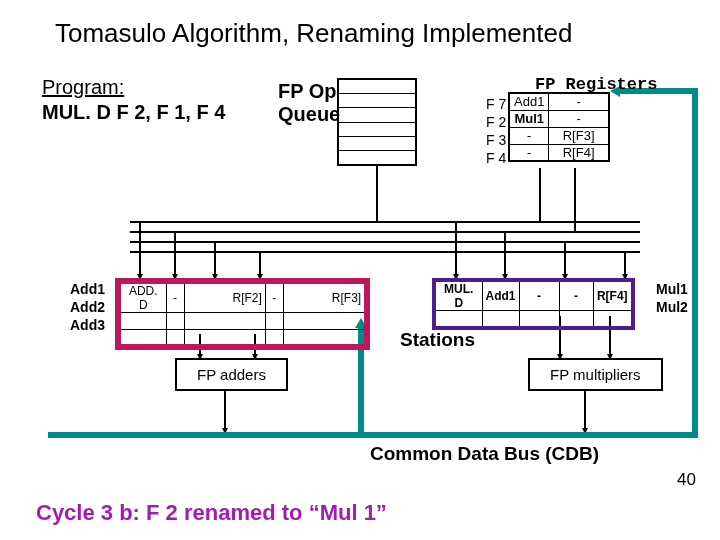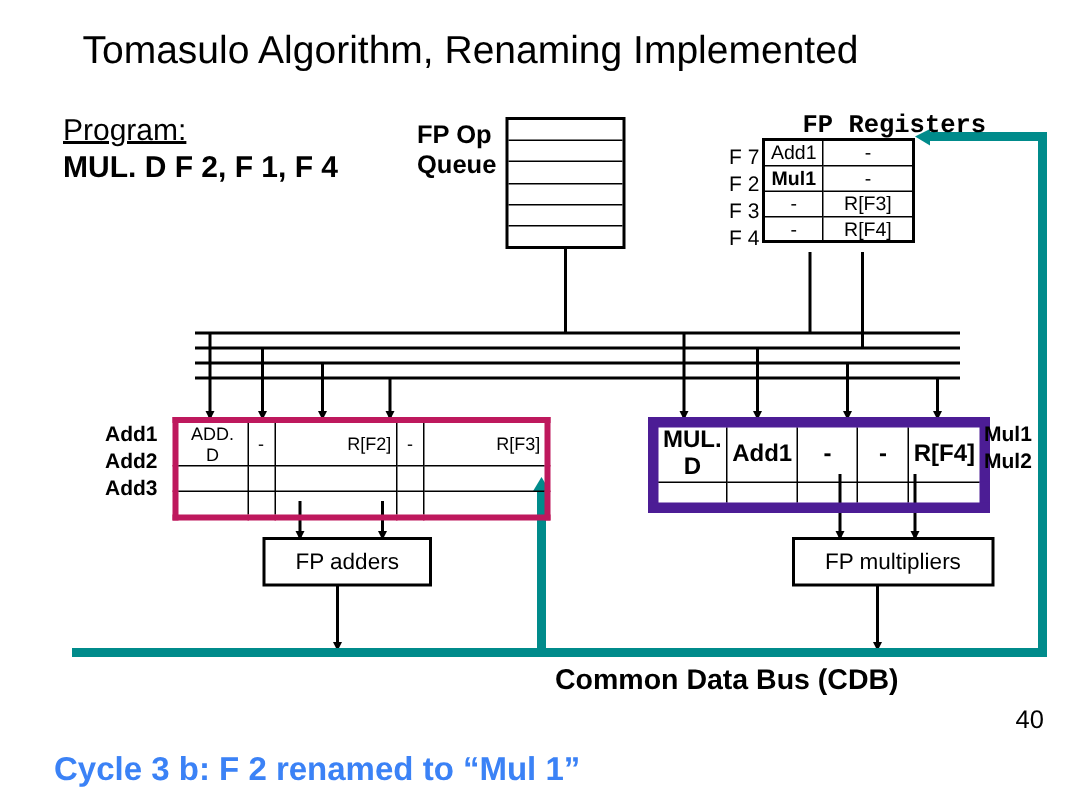--- a/index.html
+++ b/index.html
@@ -24,21 +24,21 @@
     left: 42px;
     font-size: 20px;
     line-height: 1.25;
   }
   .program .u { text-decoration: underline; }
   .program .bold { font-weight: bold; }
   .opqueue-label {
     position: absolute;
     top: 80px;
     left: 278px;
-    font-size: 17px;
+    font-size: 20px;
     font-weight: bold;
   }
   .opqueue {
     position: absolute;
     top: 78px;
     left: 337px;
     width: 80px;
     height: 88px;
     border: 2px solid #000;
     display: flex;
@@ -83,21 +83,21 @@
     top: 280px;
     left: 70px;
     font-size: 14px;
     font-weight: bold;
     line-height: 18px;
   }
   .rs-add {
     position: absolute;
     top: 278px;
     left: 115px;
-    border: 4px solid #be185d;
+    border: 6px solid #be185d;
     border-collapse: collapse;
     font-size: 12px;
   }
   .rs-add td {
     border: 1px solid #000;
     height: 17px;
     padding: 0 3px;
     text-align: center;
   }
   .rs-add .op { width: 48px; }
@@ -108,23 +108,23 @@
     top: 280px;
     left: 656px;
     font-size: 14px;
     font-weight: bold;
     line-height: 18px;
   }
   .rs-mul {
     position: absolute;
     top: 278px;
     left: 432px;
-    border: 7px solid #4c1d95;
+    border: 4px solid #4c1d95;
     border-collapse: collapse;
-    font-size: 16px;
+    font-size: 12px;
   }
   .rs-mul td {
     border: 1px solid #000;
     height: 17px;
     padding: 0 3px;
     text-align: center;
   }
   .rs-mul .op { width: 48px; }
   .rs-mul .q { width: 34px; }
   .rs-mul .v { width: 40px; }
@@ -150,21 +150,21 @@
     left: 370px;
     font-size: 19px;
     font-weight: bold;
   }
   .cycle {
     position: absolute;
     top: 500px;
     left: 36px;
     font-size: 22px;
     font-weight: bold;
-    color: #3b82f6;
+    color: #a21caf;
   }
   .pagenum {
     position: absolute;
     top: 470px;
     right: 24px;
     font-size: 17px;
   }
   svg.wires {
     position: absolute;
     top: 0; left: 0;
@@ -328,18 +328,19 @@
   </table>
 <div class="rs-mul-labels">
   <div>Mul1</div>
   <div>Mul2</div>
 </div>
 
 <div class="fu" style="top:358px;left:175px;">FP adders</div>
 <div class="fu" style="top:358px;left:528px;">FP multipliers</div>
 
 <div class="rs-label">
+  <div>Stations</div>
 </div>
 
 <div class="cdb-label">Common Data Bus (CDB)</div>
 
 <div class="cycle">Cycle 3 b: F 2 renamed to “Mul 1”</div>
 <div class="pagenum">40</div>
 
 </body></html>

